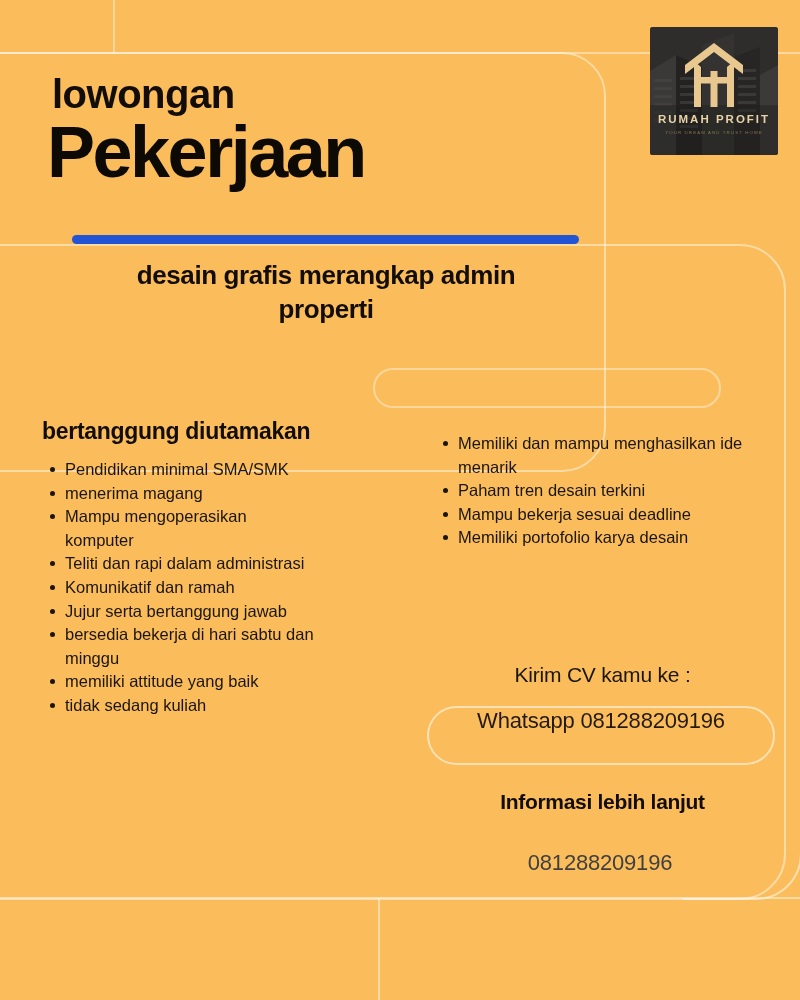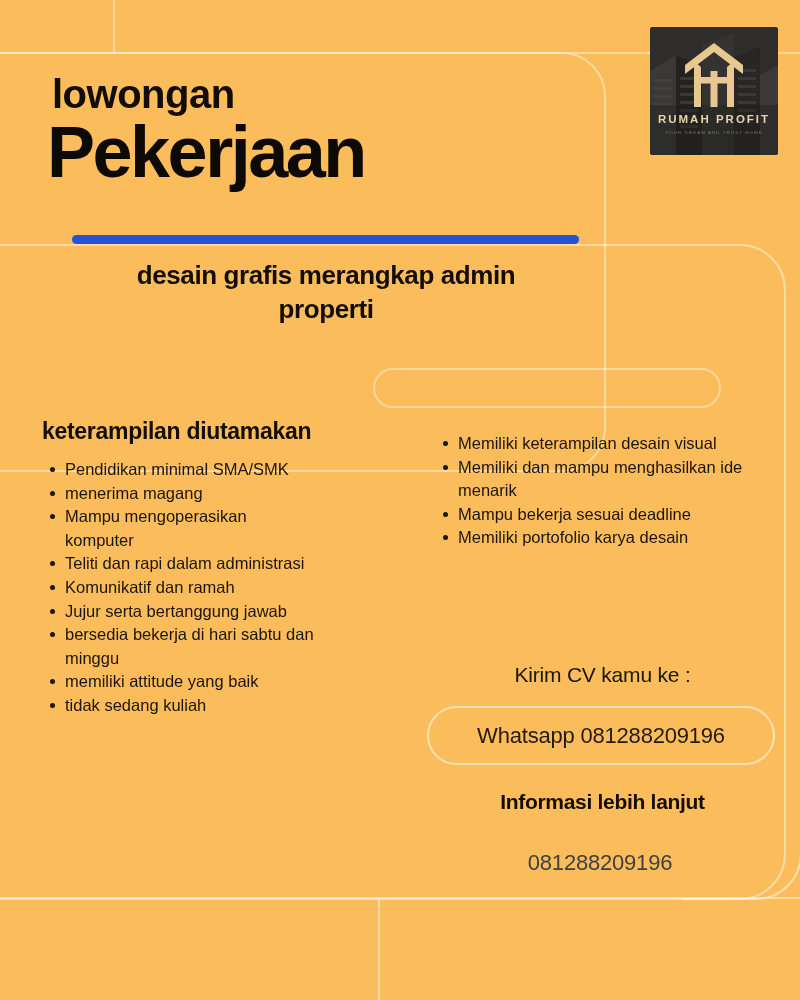--- a/index.html
+++ b/index.html
@@ -256,21 +256,20 @@
   .wa-pill {
     position: absolute;
     left: 427px;
     top: 706px;
     width: 348px;
     height: 59px;
     border: 2px solid rgba(255,255,255,0.55);
     border-radius: 30px;
     box-sizing: border-box;
     display: flex;
-    align-items: center;
     justify-content: center;
   }
   .wa-pill span {
     font-size: 22px;
     color: #241a12;
     letter-spacing: -0.2px;
   }
   .info-label {
     position: absolute;
     left: 430px;
@@ -379,37 +378,37 @@
     <div class="logo-tagline">YOUR DREAM AND TRUST HOME</div>
   </div>
 
   <div class="accent-bar"></div>
 
   <div class="position-title">
     <div>desain grafis merangkap admin</div>
     <div>properti</div>
   </div>
 
-  <div class="qual-heading">keterampilan  diutamakan</div>
+  <div class="qual-heading">bertanggung  diutamakan</div>
 
   <ul class="bullets list-left">
     <li>Pendidikan minimal SMA/SMK</li>
     <li>menerima magang</li>
     <li>Mampu mengoperasikan komputer</li>
     <li>Teliti dan rapi dalam administrasi</li>
     <li>Komunikatif dan ramah</li>
     <li>Jujur serta bertanggung jawab</li>
     <li>bersedia bekerja di hari sabtu dan minggu</li>
     <li>memiliki attitude yang baik</li>
     <li>tidak sedang kuliah</li>
   </ul>
 
   <ul class="bullets list-right">
-    <li>Memiliki keterampilan desain visual</li>
     <li>Memiliki dan mampu menghasilkan ide menarik</li>
+    <li>Paham tren desain terkini</li>
     <li>Mampu bekerja sesuai deadline</li>
     <li>Memiliki portofolio karya desain</li>
   </ul>
 
   <div class="cv-label">Kirim CV kamu ke :</div>
   <div class="wa-pill">
     <span>Whatsapp 081288209196</span>
   </div>
   <div class="info-label">Informasi lebih lanjut</div>
   <div class="info-phone">081288209196</div>

